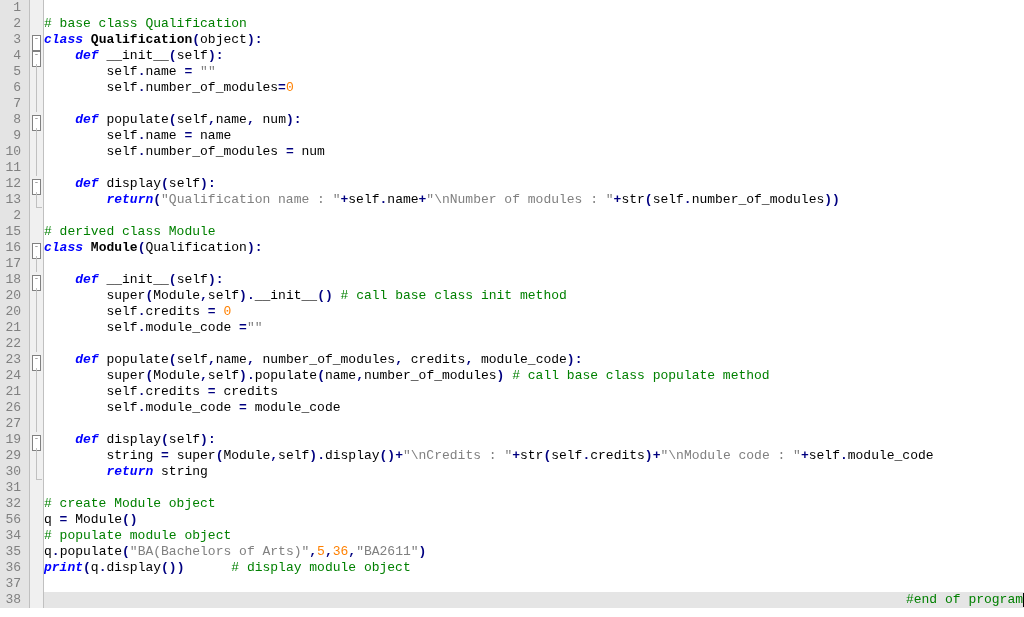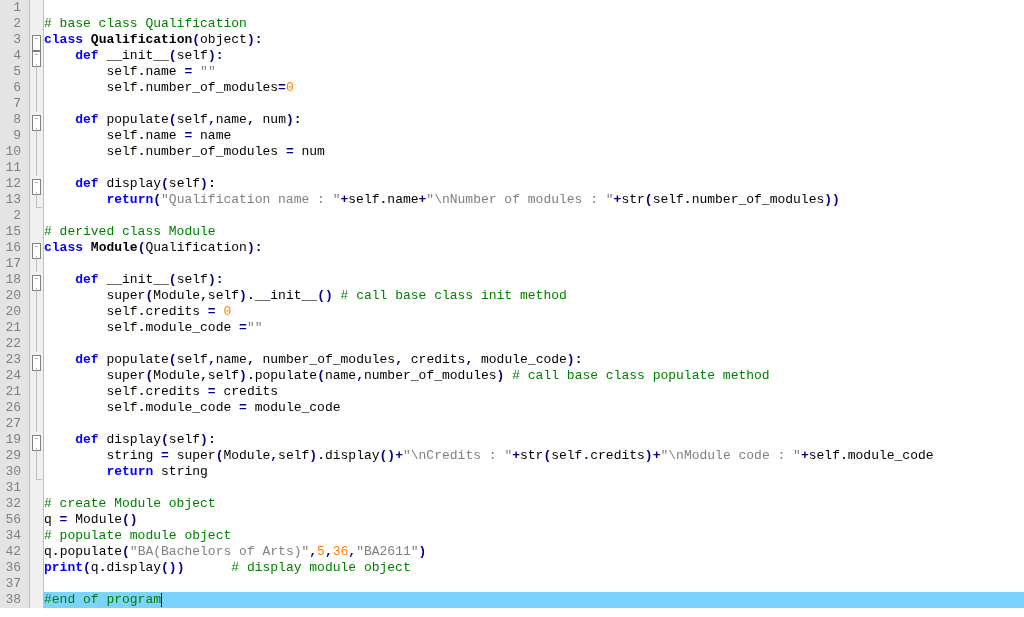--- a/index.html
+++ b/index.html
@@ -60,22 +60,22 @@
   height: 8px;
   border-left: 1px solid #c0c0c0;
   border-bottom: 1px solid #c0c0c0;
 }
 .code {
   flex: 1;
   background: #ffffff;
   white-space: pre;
 }
 .code .line { height: 16px; line-height: 16px; }
-.line.current { background: #7dd3fc; }
-.kw { color: #0000ff; font-weight: bold; }
+.line.current { background: #e5e5e5; text-align: right; }
+.kw { color: #0000ff; font-weight: bold; font-style: italic; }
 .cls { font-weight: bold; color: #000; }
 .fn { color: #000; }
 .cm { color: #008000; }
 .str { color: #808080; }
 .num { color: #ff8000; }
 .op { color: #000080; font-weight: bold; }
 .id { color: #000; }
 .self { color: #000; }
 .cursor {
   display: inline-block;
@@ -117,21 +117,21 @@
       <div>21</div>
       <div>26</div>
       <div>27</div>
       <div>19</div>
       <div>29</div>
       <div>30</div>
       <div>31</div>
       <div>32</div>
       <div>56</div>
       <div>34</div>
-      <div>42</div>
+      <div>35</div>
       <div>36</div>
       <div>37</div>
       <div>38</div>
     </div>
   <div class="fold-col" id="fold">
       <div></div>
       <div></div>
       <div>
         <div class="fold-box">-</div>
         <div class="fold-line" style="top: 12px; height: 4px;"></div>

